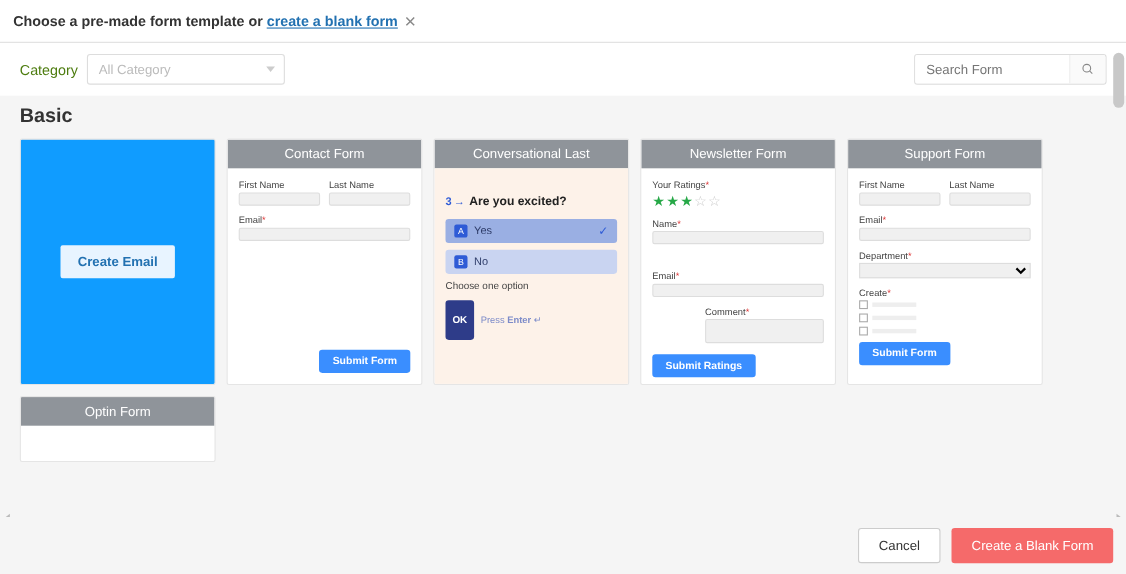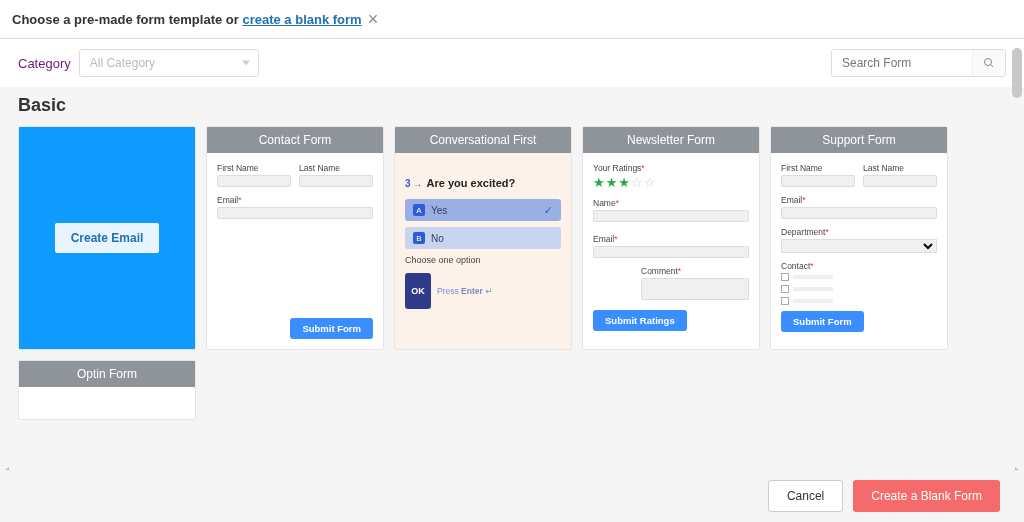--- a/index.html
+++ b/index.html
@@ -4,21 +4,21 @@
   <style>
     * { box-sizing: border-box; margin: 0; padding: 0; }
     body { font-family: Arial, sans-serif; font-size: 13px; color: #333; background: #f5f5f5; width: 1024px; height: 522px; overflow: hidden; position: relative; }
 
     .topbar { background: #fff; border-bottom: 1px solid #ddd; padding: 8px 12px; display: flex; align-items: center; }
     .topbar .title { font-weight: bold; font-size: 13px; color: #333; }
     .topbar .title a { color: #2271b1; text-decoration: underline; }
     .close-x { cursor: pointer; color: #888; font-size: 18px; line-height: 1; padding: 2px 6px; }
 
     .filterbar { padding: 10px 18px; display: flex; align-items: center; gap: 8px; background: #fff; }
-    .filterbar label { color: #701a75; font-size: 13px; }
+    .filterbar label { color: #4d7c0f; font-size: 13px; }
     .category-select { border: 1px solid #ddd; border-radius: 3px; padding: 6px 24px 6px 10px; color: #bbb; font-size: 12px; background: #fff; position: relative; width: 180px; }
     .category-select::after { content: ""; position: absolute; right: 8px; top: 50%; transform: translateY(-50%); border-left: 4px solid transparent; border-right: 4px solid transparent; border-top: 5px solid #ccc; }
     .fspacer { flex: 1; }
     .search-wrap { display: flex; border: 1px solid #ddd; border-radius: 3px; overflow: hidden; }
     .search-wrap input { border: none; padding: 6px 10px; font-size: 12px; width: 140px; outline: none; }
     .search-wrap .searchbtn { background: #fafafa; border: none; border-left: 1px solid #eee; padding: 0 10px; display: flex; align-items: center; cursor: pointer; }
     .search-wrap svg { width: 12px; height: 12px; stroke: #888; fill: none; stroke-width: 2; }
 
     .content { padding: 4px 18px 0 18px; overflow-y: auto; height: 380px; }
     .section-title { font-size: 18px; font-weight: 600; color: #333; margin: 4px 0 10px 0; }
@@ -61,21 +61,21 @@
     .stars { display: flex; gap: 1px; margin: 2px 0 8px 0; }
     .star { color: #26a847; font-size: 13px; }
     .star.empty { color: #ccc; }
 
     
     .chk-row { display: flex; align-items: center; gap: 4px; margin-bottom: 4px; }
     .chk-row .box { width: 8px; height: 8px; border: 1px solid #aaa; background: #fff; }
     .chk-row .bar { height: 4px; background: #eee; flex: 0 0 40px; }
 
     
-    .bottombar { position: absolute; left: 0; right: 0; bottom: 0; padding: 10px 24px; display: flex; justify-content: flex-end; gap: 10px; background: #f5f5f5; }
+    .bottombar { position: absolute; left: 0; right: 0; bottom: 0; padding: 10px 12px; display: flex; justify-content: flex-end; gap: 10px; background: #f5f5f5; }
     .bottombar .cancel { background: #fff; border: 1px solid #ccc; border-radius: 3px; padding: 8px 18px; font-size: 12px; color: #333; cursor: pointer; }
     .bottombar .createblank { background: #f56a6a; color: #fff; border: none; border-radius: 3px; padding: 8px 18px; font-size: 12px; cursor: pointer; }
 
     
     .outer-scroll { position: absolute; right: 0; top: 46px; width: 14px; bottom: 60px; }
     .outer-scroll .thumb { background: #c8c8c8; border-radius: 7px; width: 10px; height: 50px; position: absolute; top: 2px; right: 2px; }
 
     .hscroll { position: absolute; left: 0; right: 0; bottom: 44px; height: 14px; }
     .hscroll .tri-l, .hscroll .tri-r { width: 0; height: 0; position: absolute; top: 3px; }
     .hscroll .tri-l { left: 4px; border-top: 4px solid transparent; border-bottom: 4px solid transparent; border-right: 5px solid #bbb; }
@@ -132,21 +132,21 @@
         </div>
         <div class="field" style="margin-bottom:8px;">
           <label><span>Email</span><span class="req">*</span></label>
           <div class="fakeinput"></div>
         </div>
         <button class="submit-pill contact-submit">Submit Form</button>
       </div>
     </div>
 
     <div class="card conversational">
-      <div class="chead">Conversational First</div>
+      <div class="chead">Conversational Last</div>
       <div class="cbody">
         <div class="qline">
           <span class="qnum">
               <span>3</span>
               <span>→</span>
             </span>
           <span class="qtext">Are you excited?</span>
         </div>
         <div class="opt sel">
           <span class="rkey">A</span>
@@ -171,21 +171,21 @@
         <div class="field" style="margin-bottom:2px;">
           <label><span>Your Ratings</span><span class="req">*</span></label>
         </div>
         <div class="stars">
           <span class="star">★</span>
           <span class="star">★</span>
           <span class="star">★</span>
           <span class="star empty">☆</span>
           <span class="star empty">☆</span>
         </div>
-        <div class="field" style="margin-bottom:12px;">
+        <div class="field" style="margin-bottom:24px;">
           <label><span>Name</span><span class="req">*</span></label>
           <div class="fakeinput"></div>
         </div>
         <div class="field" style="margin-bottom:8px;">
           <label><span>Email</span><span class="req">*</span></label>
           <div class="fakeinput"></div>
         </div>
         <div class="field" style="margin-bottom:10px;margin-left:48px;">
           <label><span>Comment</span><span class="req">*</span></label>
           <div class="fakearea" style="height:22px;"></div>
@@ -209,21 +209,21 @@
         </div>
         <div class="field" style="margin-bottom:8px;">
           <label><span>Email</span><span class="req">*</span></label>
           <div class="fakeinput"></div>
         </div>
         <div class="field" style="margin-bottom:8px;">
           <label><span>Department</span><span class="req">*</span></label>
           <select></select>
         </div>
         <div class="field" style="margin-bottom:6px;">
-          <label><span>Contact</span><span class="req">*</span></label>
+          <label><span>Create</span><span class="req">*</span></label>
           <div class="chk-row">
               <span class="box"></span>
               <span class="bar"></span>
             </div>
           <div class="chk-row">
               <span class="box"></span>
               <span class="bar"></span>
             </div>
           <div class="chk-row">
               <span class="box"></span>

